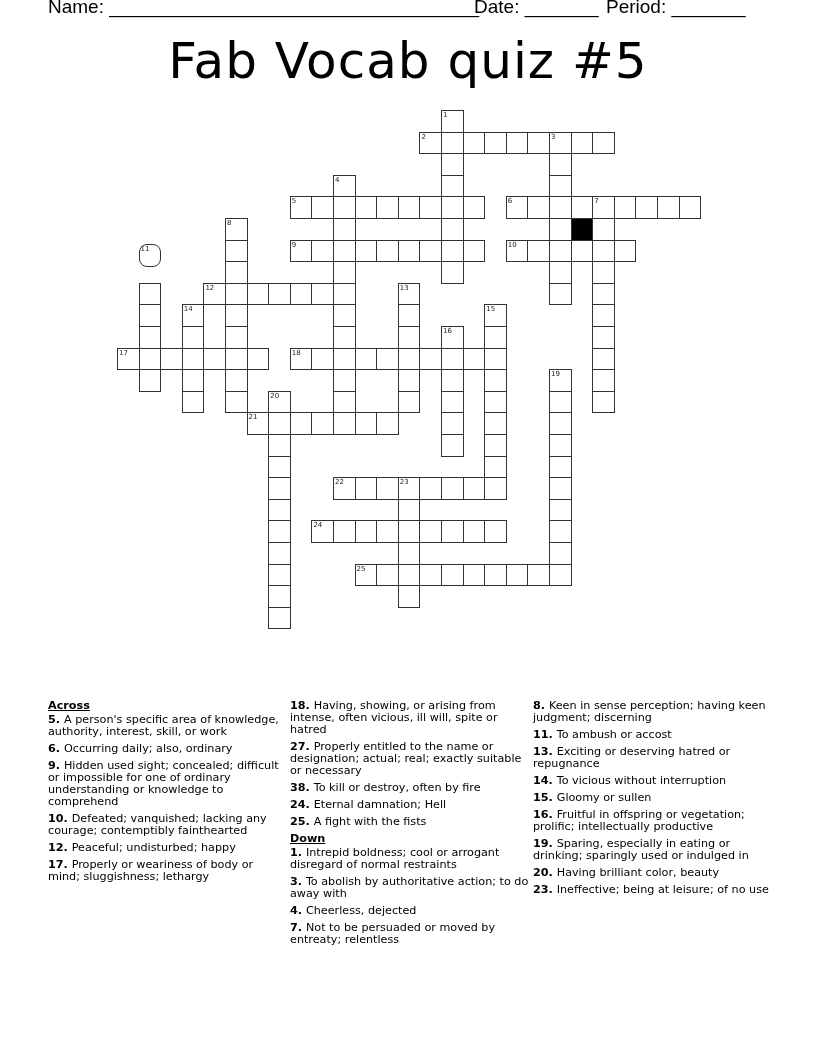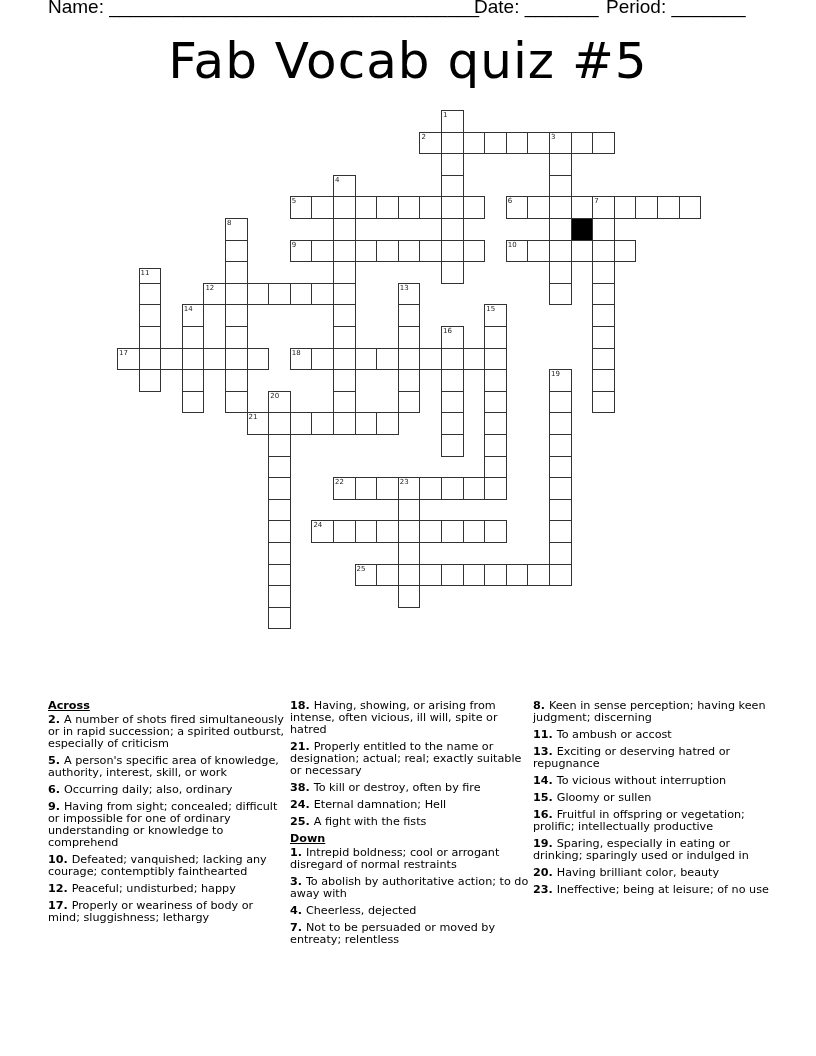--- a/index.html
+++ b/index.html
@@ -188,21 +188,21 @@
     <div class="cell" style="left: 592.2px; top: 390.8px;"></div>
     <div class="cell" style="left: 225px; top: 218px;">
       <span class="num">8</span>
     </div>
     <div class="cell" style="left: 225px; top: 239.6px;"></div>
     <div class="cell" style="left: 225px; top: 261.2px;"></div>
     <div class="cell" style="left: 225px; top: 304.4px;"></div>
     <div class="cell" style="left: 225px; top: 326px;"></div>
     <div class="cell" style="left: 225px; top: 369.2px;"></div>
     <div class="cell" style="left: 225px; top: 390.8px;"></div>
-    <div class="cell" style="left: 138.6px; top: 268px;">
+    <div class="cell" style="left: 138.6px; top: 244px; border-radius: 8px;">
       <span class="num">11</span>
     </div>
     <div class="cell" style="left: 138.6px; top: 282.8px;"></div>
     <div class="cell" style="left: 138.6px; top: 304.4px;"></div>
     <div class="cell" style="left: 138.6px; top: 326px;"></div>
     <div class="cell" style="left: 138.6px; top: 369.2px;"></div>
     <div class="cell" style="left: 397.8px; top: 282.8px;">
       <span class="num">13</span>
     </div>
     <div class="cell" style="left: 397.8px; top: 304.4px;"></div>
@@ -256,34 +256,33 @@
     <div class="cell" style="left: 268.2px; top: 606.8px;"></div>
     <div class="cell" style="left: 397.8px; top: 498.8px;"></div>
     <div class="cell" style="left: 397.8px; top: 542px;"></div>
     <div class="cell" style="left: 397.8px; top: 585.2px;"></div>
     <div class="cell black" style="left: 570.6px; top: 218px;"></div>
   </div>
 
 <div class="clues" style="left:48px;">
   <div class="sect">Across</div>
   <div id="col1">
-      <div class="clue"><b>2. </b><span>A number of shots fired simultaneously or in rapid succession; a spirited outburst, especially of criticism</span></div>
       <div class="clue"><b>5. </b><span>A person's specific area of knowledge, authority, interest, skill, or work</span></div>
       <div class="clue"><b>6. </b><span>Occurring daily; also, ordinary</span></div>
-      <div class="clue"><b>9. </b><span>Having from sight; concealed; difficult or impossible for one of ordinary understanding or knowledge to comprehend</span></div>
+      <div class="clue"><b>9. </b><span>Hidden used sight; concealed; difficult or impossible for one of ordinary understanding or knowledge to comprehend</span></div>
       <div class="clue"><b>10. </b><span>Defeated; vanquished; lacking any courage; contemptibly fainthearted</span></div>
       <div class="clue"><b>12. </b><span>Peaceful; undisturbed; happy</span></div>
       <div class="clue"><b>17. </b><span>Properly or weariness of body or mind; sluggishness; lethargy</span></div>
     </div>
 </div>
 
 <div class="clues" style="left:290px;">
   <div id="col2a">
       <div class="clue"><b>18. </b><span>Having, showing, or arising from intense, often vicious, ill will, spite or hatred</span></div>
-      <div class="clue"><b>21. </b><span>Properly entitled to the name or designation; actual; real; exactly suitable or necessary</span></div>
+      <div class="clue"><b>27. </b><span>Properly entitled to the name or designation; actual; real; exactly suitable or necessary</span></div>
       <div class="clue"><b>38. </b><span>To kill or destroy, often by fire</span></div>
       <div class="clue"><b>24. </b><span>Eternal damnation; Hell</span></div>
       <div class="clue"><b>25. </b><span>A fight with the fists</span></div>
     </div>
   <div class="sect">Down</div>
   <div id="col2d">
       <div class="clue"><b>1. </b><span>Intrepid boldness; cool or arrogant disregard of normal restraints</span></div>
       <div class="clue"><b>3. </b><span>To abolish by authoritative action; to do away with</span></div>
       <div class="clue"><b>4. </b><span>Cheerless, dejected</span></div>
       <div class="clue"><b>7. </b><span>Not to be persuaded or moved by entreaty; relentless</span></div>

